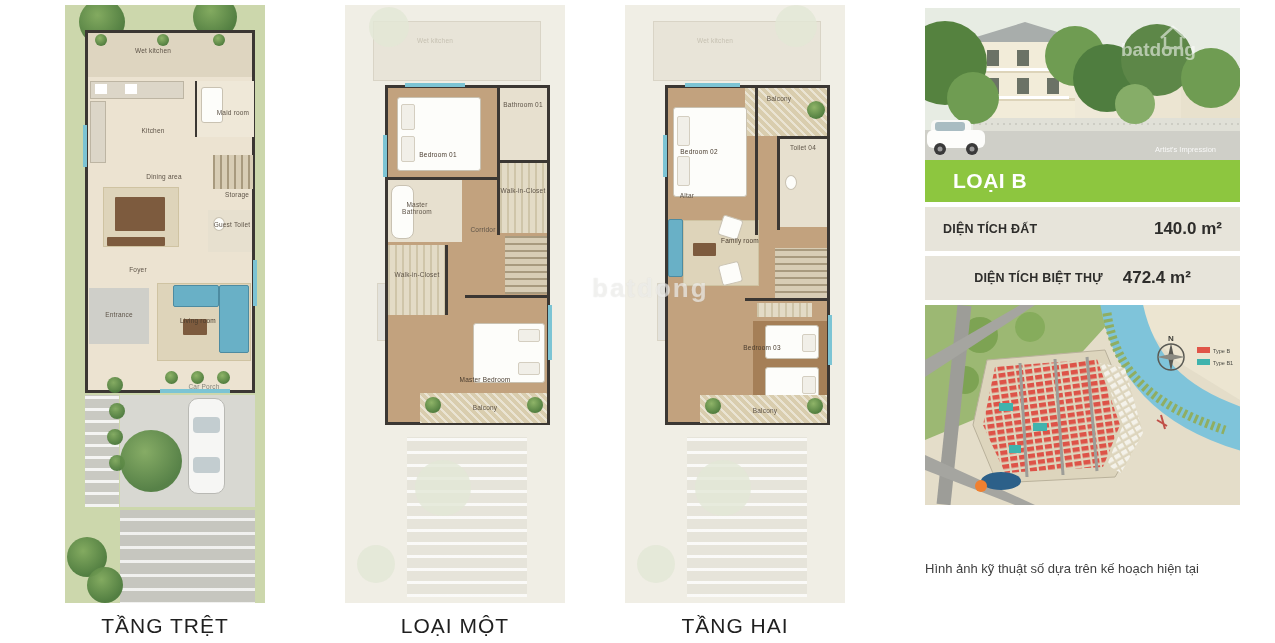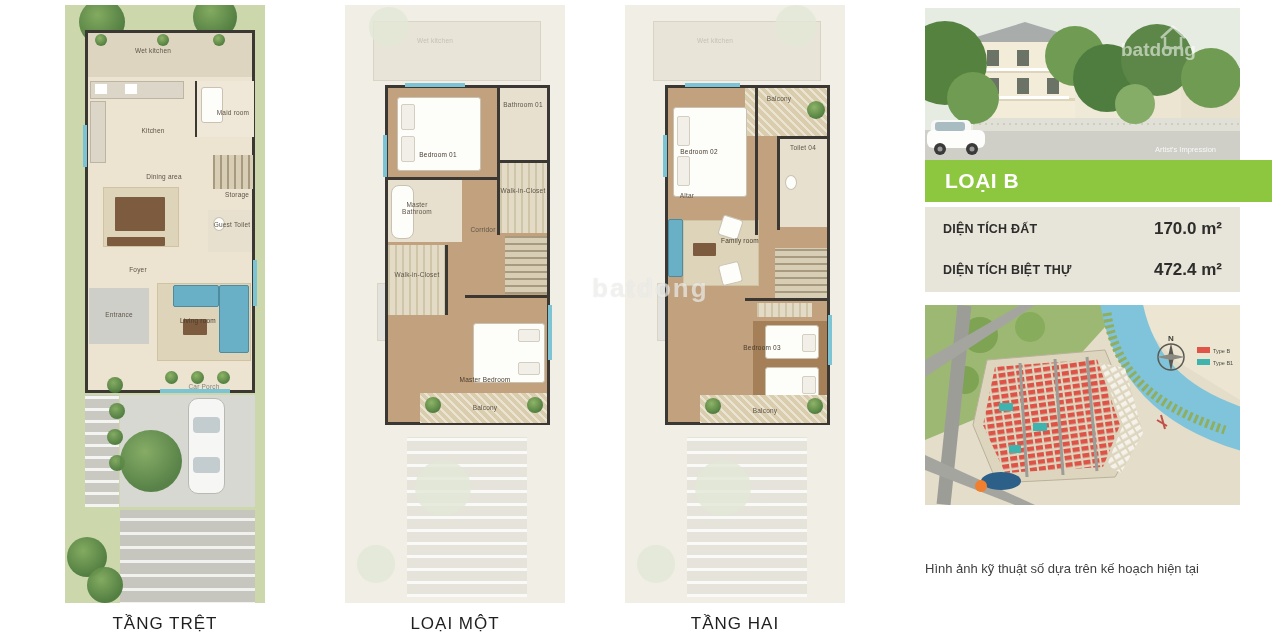--- a/index.html
+++ b/index.html
@@ -39,28 +39,28 @@
   .gray-pad{position:absolute;background:#cfcfc9;}
   .stripes{position:absolute;background:#c9c9c2;
     background-image:repeating-linear-gradient(0deg,rgba(255,255,255,.8) 0 3px,transparent 3px 12px);}
   .stripesV{position:absolute;background:#c6c6bf;
     background-image:repeating-linear-gradient(0deg,rgba(255,255,255,.75) 0 3px,transparent 3px 14px);}
   .ghost-rect{position:absolute;background:#e8e4d8;border:1px solid #d9d4c6;}
   .ghost-stripes{position:absolute;background:#e6e4da;
     background-image:repeating-linear-gradient(0deg,rgba(255,255,255,.8) 0 3px,transparent 3px 13px);}
   .car{position:absolute;background:#f6f6f4;border:1px solid #b9b9b4;border-radius:10px;}
   .car .glass{position:absolute;left:4px;right:4px;height:16px;background:#c3cdd0;border-radius:4px;}
-  .floor-caption{position:absolute;top:614px;font-size:17px;color:#1f1f1f;letter-spacing:1px;text-align:center;}
+  .floor-caption{position:absolute;top:614px;font-size:21px;color:#1f1f1f;letter-spacing:1px;text-align:center;}
   .watermark-mid{position:absolute;left:592px;top:273px;font-size:26px;font-weight:bold;
     color:rgba(255,255,255,.55);text-shadow:0 0 1px rgba(170,170,160,.4);letter-spacing:2px;}
   
   #sidebar{position:absolute;left:925px;top:0;width:315px;}
   #photo{position:absolute;left:0;top:8px;width:315px;height:152px;overflow:hidden;}
-  #typebar{position:absolute;left:0;top:160px;width:347px;height:42px;background:#8dc63f;
-    color:#ffffff;font-size:21px;font-weight:bold;line-height:42px;padding-left:20px;box-sizing:border-box;letter-spacing:.5px;}
+  #typebar{position:absolute;left:0;top:160px;width:315px;height:42px;background:#8dc63f;
+    color:#ffffff;font-size:21px;font-weight:bold;line-height:42px;padding-left:28px;box-sizing:border-box;letter-spacing:.5px;}
   .spec-row{position:absolute;left:0;width:315px;height:44px;background:#e7e4da;
     display:flex;align-items:center;justify-content:space-between;padding:0 18px;box-sizing:border-box;gap:20px;}
   .spec-label{font-size:12.5px;font-weight:bold;color:#2e2d2b;letter-spacing:.2px;}
   .spec-value{font-size:17px;font-weight:bold;color:#2e2d2b;}
   #siteplan{position:absolute;left:0;top:305px;width:315px;height:200px;}
   #disclaimer{position:absolute;left:0;top:560px;width:315px;font-size:13px;color:#3f3f3f;line-height:1.4;}
 </style>
 </head>
 <body>
 
@@ -311,23 +311,23 @@
         <text x="196" y="48" font-size="19" font-weight="bold" fill="#ffffff">batdong</text>
       </g>
       <text x="230" y="144" font-size="7.5" fill="#ffffff" opacity="0.85">Artist's Impression</text>
     </svg>
   </div>
 
   <div id="typebar">LOẠI B</div>
 
   <div class="spec-row" style="top:207px;">
     <span class="spec-label">DIỆN TÍCH ĐẤT</span>
-    <span class="spec-value">170.0 m²</span>
-  </div>
-  <div class="spec-row" style="top:248px;">
+    <span class="spec-value">140.0 m²</span>
+  </div>
+  <div class="spec-row" style="top:256px;justify-content:center;">
     <span class="spec-label">DIỆN TÍCH BIỆT THỰ</span>
     <span class="spec-value">472.4 m²</span>
   </div>
 
   <div id="siteplan">
     <svg width="315" height="200" viewBox="0 0 315 200">
       <defs>
         <pattern id="redlots" width="9" height="7" patternUnits="userSpaceOnUse" patternTransform="rotate(-8)">
           <rect width="9" height="7" fill="#ddd5bd"></rect>
           <rect x="0" y="1" width="7" height="4.5" fill="#dd5348"></rect>

